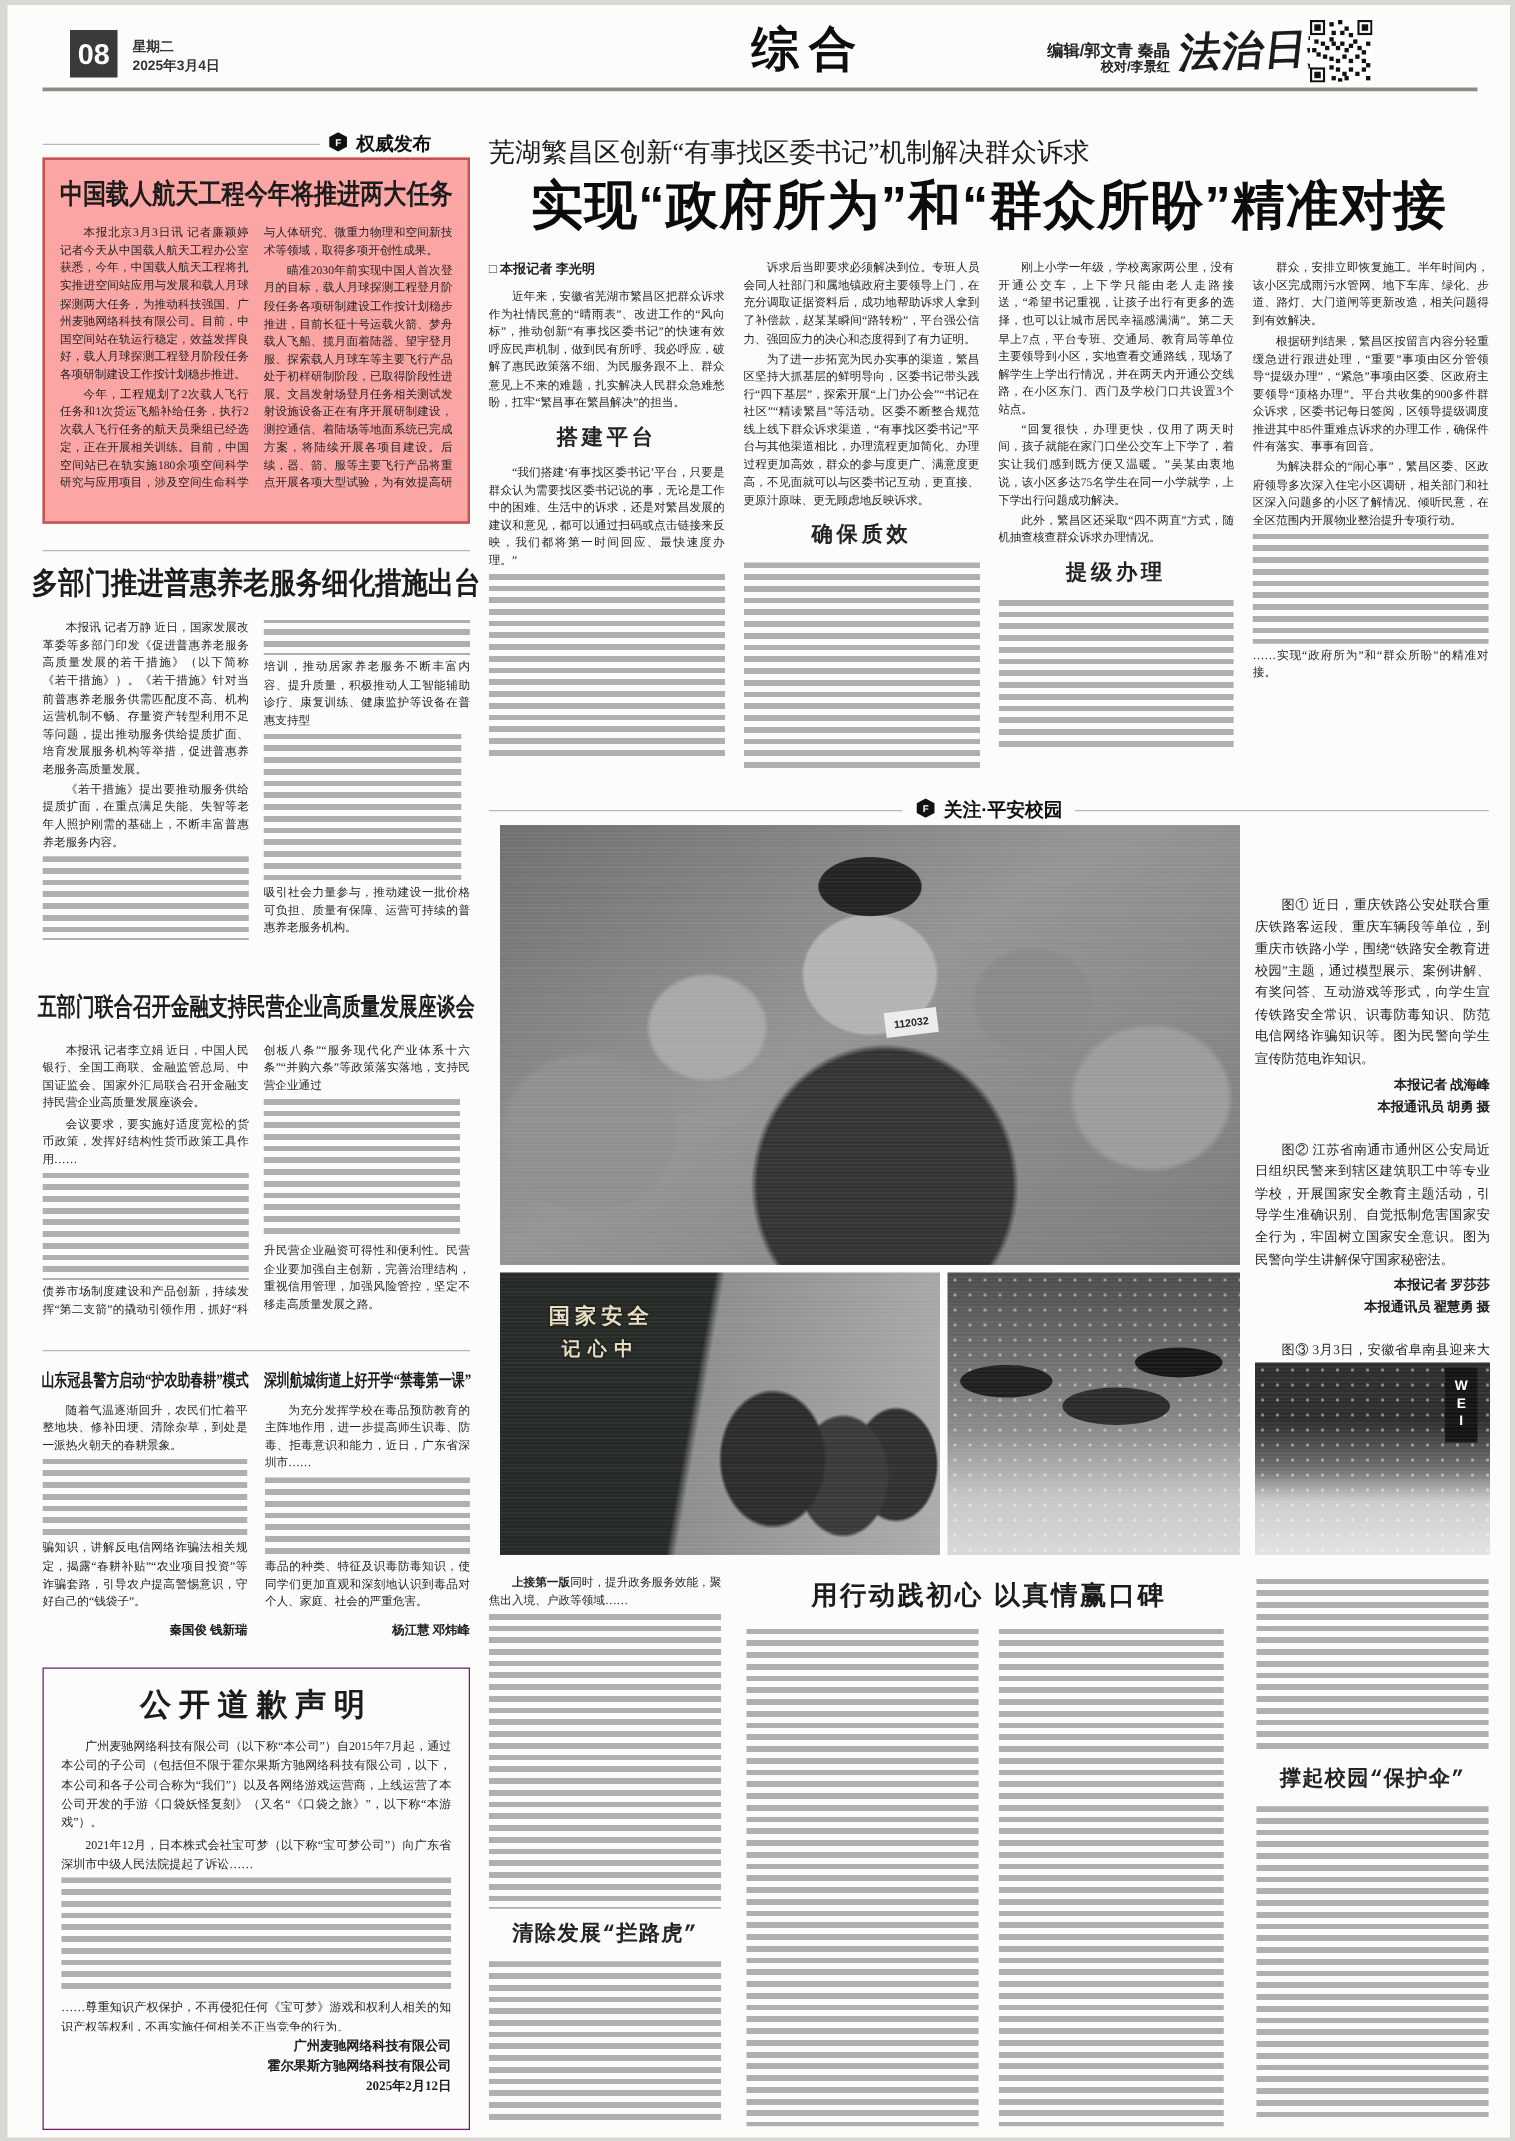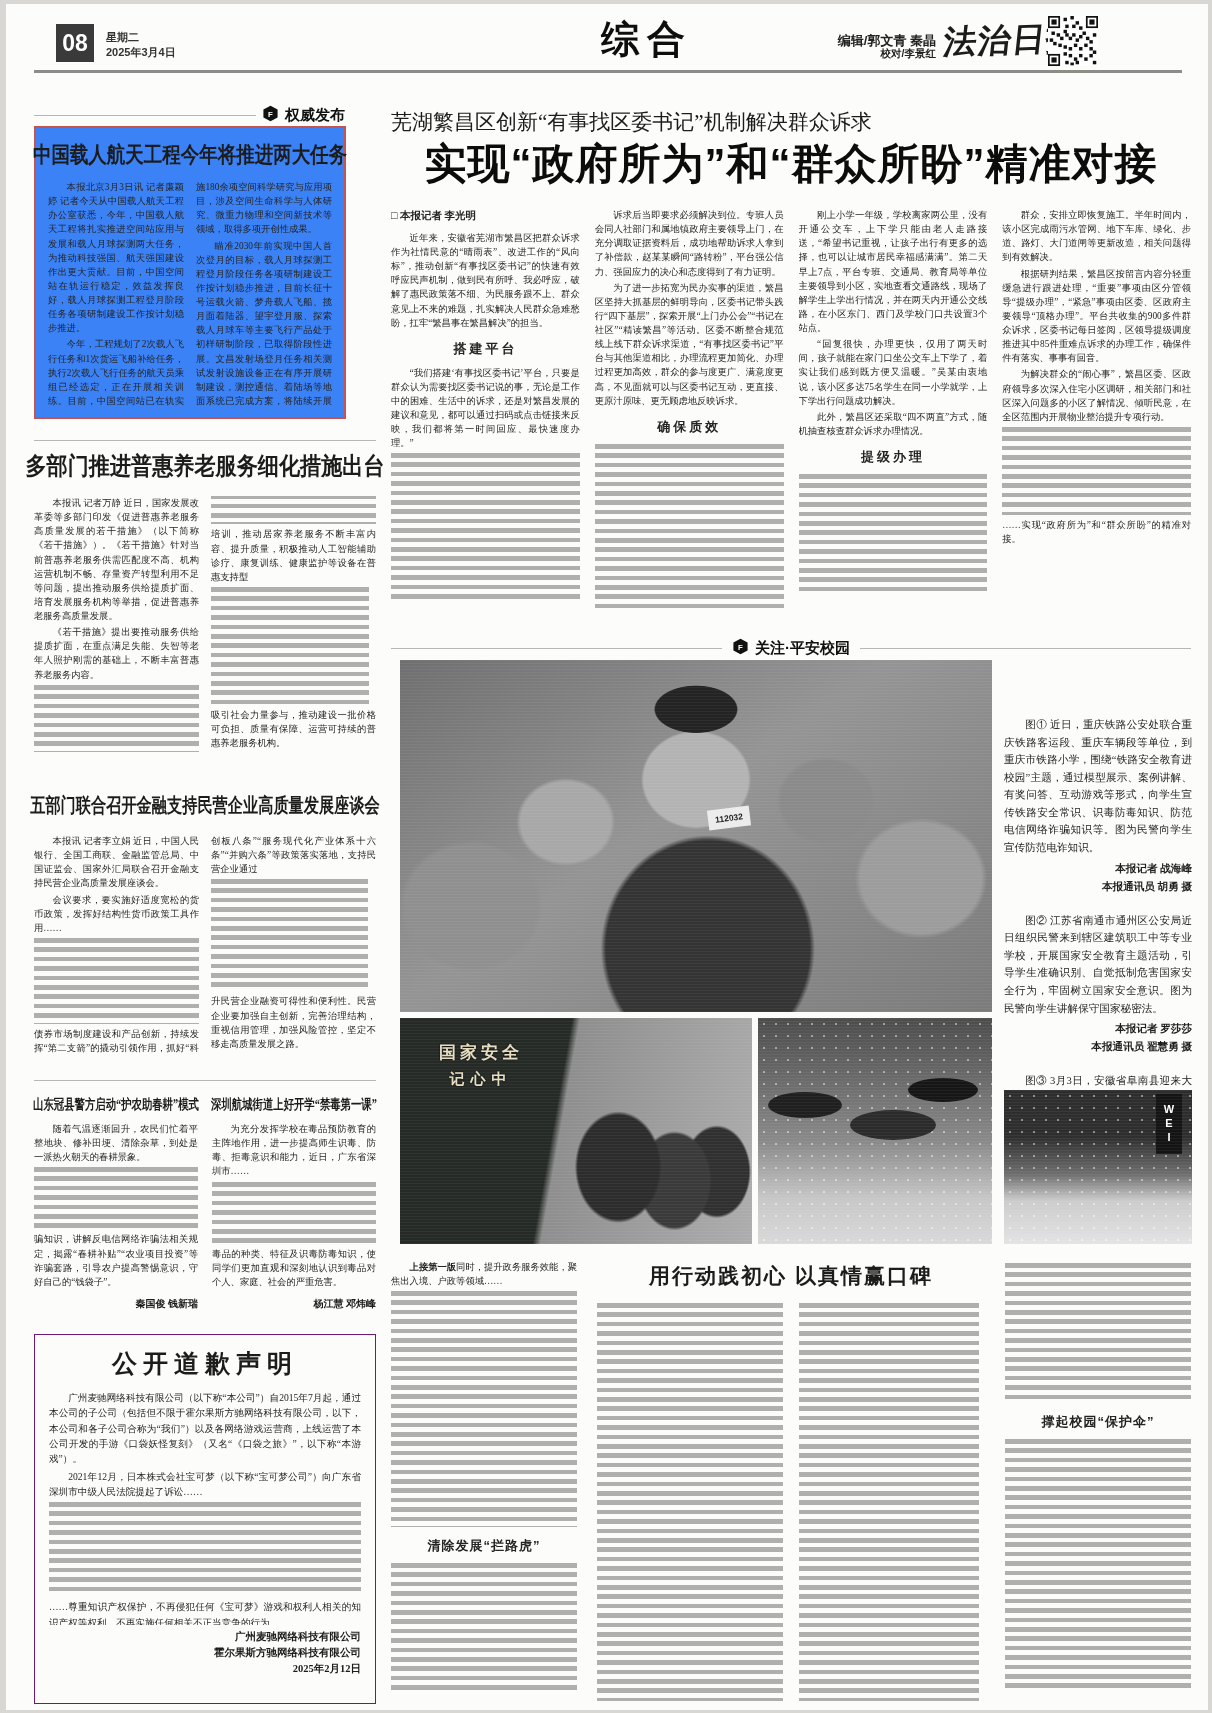--- a/index.html
+++ b/index.html
@@ -7,22 +7,22 @@
         font-family:"Liberation Serif",serif;overflow:hidden;}
   .abs{position:absolute;}
   .sans{font-family:"Liberation Sans",sans-serif;}
   .body-text{font-size:9.3px;line-height:1.52;text-align:justify;color:#242424;}
   .p{text-indent:2em;margin:0 0 2px 0;}
   .pnoind{text-indent:0;margin:0 0 2px 0;}
   .cols2{column-count:2;column-gap:12px;}
   .ph{opacity:.40;background-image:repeating-linear-gradient(to bottom,#3c3c3c 0,#3c3c3c 4.6px,transparent 4.6px,transparent 9.4px);margin:3px 0;}
   .fit{display:flex;justify-content:center;align-items:center;overflow:visible;}
   .fit>span{white-space:nowrap;display:inline-block;font-weight:bold;}
-  .subhead{font-weight:bold;font-size:13px;text-align:center;margin:9px 0 7px;letter-spacing:3px;
-           font-family:Liberation Sans, sans-serif;}
+  .subhead{font-weight:bold;font-size:17px;text-align:center;margin:9px 0 7px;letter-spacing:3px;
+           font-family:Liberation Mono, monospace;}
   .badge{display:flex;align-items:center;gap:6px;font-weight:bold;font-size:15px;
          font-family:"Liberation Sans",sans-serif;color:#111;}
   .hline{background:#b9b7b3;height:1px;}
   .sig{text-align:right;font-weight:bold;font-size:10px;margin-top:5px;}
   .caption{font-size:10.6px;line-height:1.66;text-align:justify;color:#1e1e1e;}
   .caption .cap-p{text-indent:2em;margin:0;}
   .credit{text-align:right;font-weight:bold;font-size:10.6px;line-height:1.7;}
   .photo{position:absolute;overflow:hidden;background:#8a8a8a;}
   .photo::after{content:"";position:absolute;inset:0;
     background:repeating-linear-gradient(0deg,rgba(255,255,255,.05) 0 1px,transparent 1px 3px);}
@@ -113,26 +113,26 @@
   <div class="abs badge" style="left:256px;top:101px;">
     <span>
       <svg width="17" height="17" viewBox="0 0 24 24">
           <path d="M12 1 22 6.5v11L12 23 2 17.5v-11z" fill="#111"></path>
           <text x="12" y="16.5" fill="#fff" font-size="11" text-anchor="middle" font-weight="bold" font-family="sans-serif">F</text>
         </svg>
     </span>
     <span>权威发布</span>
   </div>
 
-  <div class="abs" style="left:28px;top:122px;width:312px;height:293px;border:2px solid #c5534f;box-sizing:border-box;padding:8px 12px;background:#3b82f6;">
+  <div class="abs" style="left:28px;top:122px;width:342px;height:293px;border:2px solid #c5534f;box-sizing:border-box;padding:8px 12px;background:#fca5a5;">
     <div class="fit" style="margin:4px 0 10px;">
       <span style="font-size:22px;transform:scaleX(.84);letter-spacing:0;">中国载人航天工程今年将推进两大任务</span>
     </div>
     <div class="body-text cols2" style="height:228px;overflow:hidden;">
-      <p class="p">本报北京3月3日讯 记者廉颖婷 记者今天从中国载人航天工程办公室获悉，今年，中国载人航天工程将扎实推进空间站应用与发展和载人月球探测两大任务，为推动科技强国、航天强国建设作出更大贡献。目前，中国空间站在轨运行稳定，效益发挥良好，载人月球探测工程登月阶段任务各项研制建设工作按计划稳步推进。</p>
+      <p class="p">本报北京3月3日讯 记者廉颖婷 记者今天从中国载人航天工程办公室获悉，今年，中国载人航天工程将扎实推进空间站应用与发展和载人月球探测两大任务，为推动科技强国、广州麦驰网络科技有限公司。目前，中国空间站在轨运行稳定，效益发挥良好，载人月球探测工程登月阶段任务各项研制建设工作按计划稳步推进。</p>
       <p class="p">今年，工程规划了2次载人飞行任务和1次货运飞船补给任务，执行2次载人飞行任务的航天员乘组已经选定，正在开展相关训练。目前，中国空间站已在轨实施180余项空间科学研究与应用项目，涉及空间生命科学与人体研究、微重力物理和空间新技术等领域，取得多项开创性成果。</p>
       <p class="p">瞄准2030年前实现中国人首次登月的目标，载人月球探测工程登月阶段任务各项研制建设工作按计划稳步推进，目前长征十号运载火箭、梦舟载人飞船、揽月面着陆器、望宇登月服、探索载人月球车等主要飞行产品处于初样研制阶段，已取得阶段性进展。文昌发射场登月任务相关测试发射设施设备正在有序开展研制建设，测控通信、着陆场等地面系统已完成方案，将陆续开展各项目建设。后续，器、箭、服等主要飞行产品将重点开展各项大型试验，为有效提高研制工作质量与效益，登月任务将持续推动工程数字化研制转型。</p>
     </div>
   </div>
 
   <div class="abs hline" style="left:28px;top:436px;width:342px;"></div>
   <div class="abs body-text cols2" style="left:28px;top:492px;width:342px;height:272px;overflow:hidden;">
     <p class="p">本报讯 记者万静 近日，国家发展改革委等多部门印发《促进普惠养老服务高质量发展的若干措施》（以下简称《若干措施》）。《若干措施》针对当前普惠养老服务供需匹配度不高、机构运营机制不畅、存量资产转型利用不足等问题，提出推动服务供给提质扩面、培育发展服务机构等举措，促进普惠养老服务高质量发展。</p>
     <p class="p">《若干措施》提出要推动服务供给提质扩面，在重点满足失能、失智等老年人照护刚需的基础上，不断丰富普惠养老服务内容。</p>
     <div class="ph" style="height:96px;"></div>

